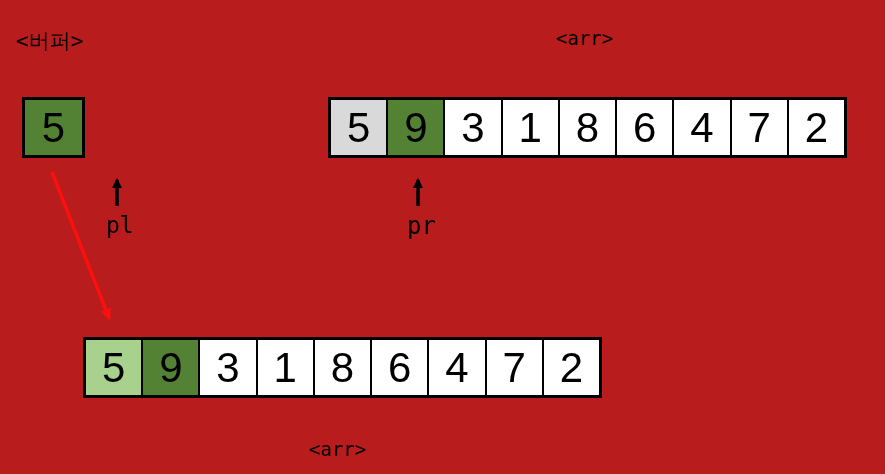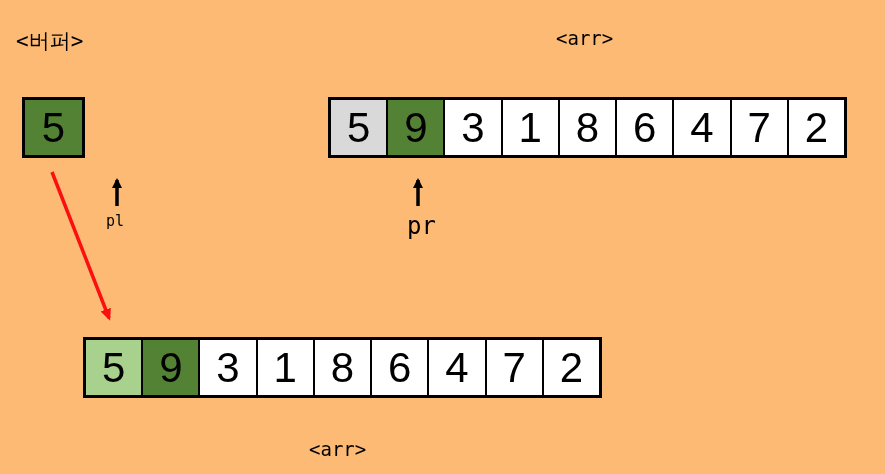--- a/index.html
+++ b/index.html
@@ -7,33 +7,33 @@
     padding: 0;
   }
   body {
     font-family: "Liberation Sans", sans-serif;
     background: #ffffff;
   }
   .canvas {
     position: relative;
     width: 885px;
     height: 474px;
-    background: #fdba74;
+    background: #b91c1c;
     overflow: hidden;
   }
   .label {
     position: absolute;
     font-family: "DejaVu Sans Mono", monospace;
     color: #000000;
     white-space: nowrap;
   }
   .label-kr   { left: 16px;  top: 27px;  font-size: 21px; }
   .label-arr-top    { left: 556px; top: 27px;  font-size: 19px; }
   .label-arr-bottom { left: 309px; top: 438px; font-size: 19px; }
-  .label-pl   { left: 106px; top: 212px; font-size: 15px; }
+  .label-pl   { left: 106px; top: 212px; font-size: 23px; }
   .label-pr   { left: 407px; top: 212px; font-size: 24px; }
 
   .buffer-cell {
     position: absolute;
     left: 22px;
     top: 97px;
     width: 63px;
     height: 61px;
     box-sizing: border-box;
     border: 3px solid #000000;

